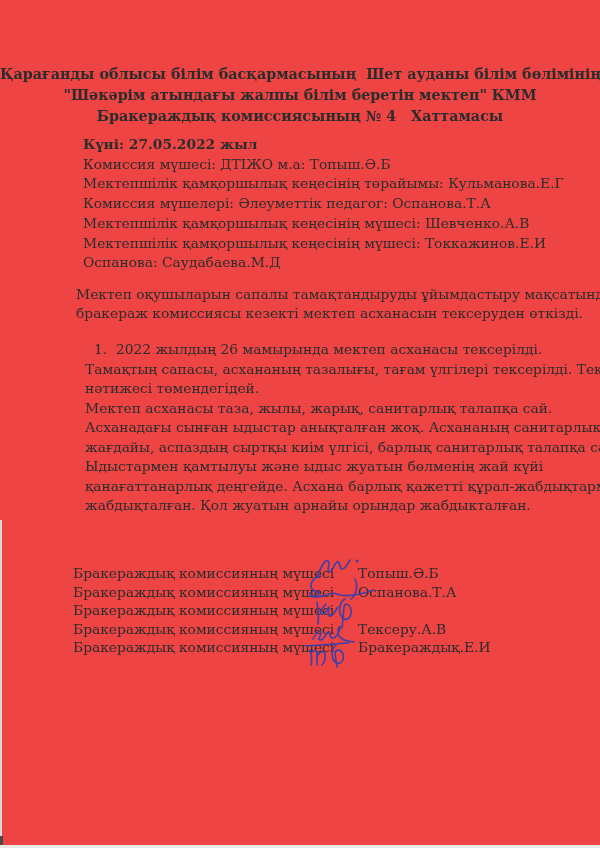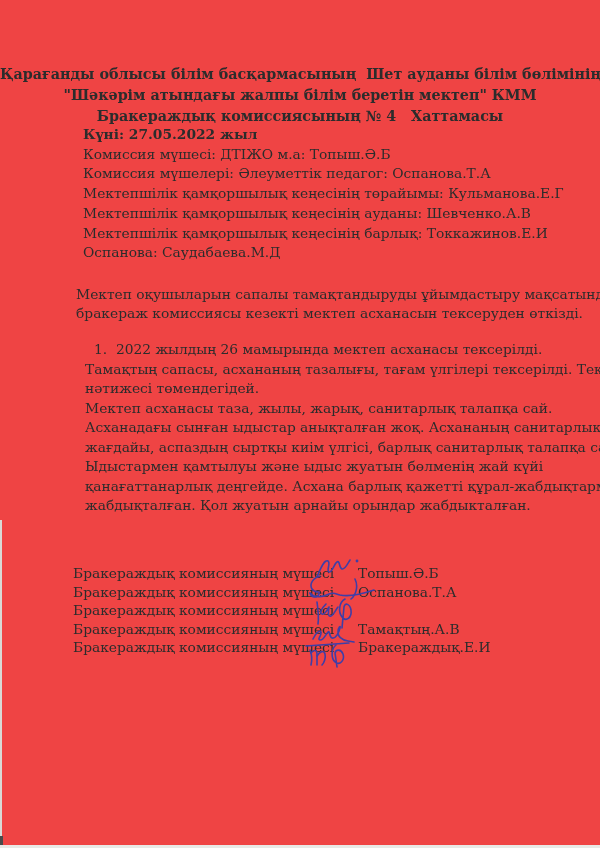--- a/index.html
+++ b/index.html
@@ -18,21 +18,21 @@
     position: absolute;
     top: 64px; left: 0; width: 600px;
     text-align: center;
     font-weight: bold;
     font-size: 14.3px;
     line-height: 21px;
   }
 
   .meta-block {
     position: absolute;
-    top: 125px; left: 83px;
+    top: 135px; left: 83px;
     font-size: 13.8px;
     line-height: 19.7px;
   }
   .meta-block .date { font-weight: bold; }
 
   .intro-block {
     position: absolute;
     top: 285px; left: 76px;
     font-size: 13.8px;
     line-height: 19.4px;
@@ -78,24 +78,24 @@
 
   <div class="doc-header">
     <div class="line">Қарағанды облысы білім басқармасының  Шет ауданы білім бөлімінің</div>
     <div class="line">"Шәкәрім атындағы жалпы білім беретін мектеп" КММ</div>
     <div class="line">Бракераждық комиссиясының № 4   Хаттамасы</div>
   </div>
 
   <div class="meta-block">
     <div class="line date">Күні: 27.05.2022 жыл</div>
     <div class="line">Комиссия мүшесі: ДТІЖО м.а: Топыш.Ә.Б</div>
+    <div class="line">Мектепшілік қамқоршылық кеңесінің төрайымы: Кульманова.Е.Г</div>
     <div class="line">Комиссия мүшелері: Әлеуметтік педагог: Оспанова.Т.А</div>
-    <div class="line">Мектепшілік қамқоршылық кеңесінің төрайымы: Кульманова.Е.Г</div>
-    <div class="line">Мектепшілік қамқоршылық кеңесінің ауданы: Шевченко.А.В</div>
-    <div class="line">Мектепшілік қамқоршылық кеңесінің барлық: Токкажинов.Е.И</div>
+    <div class="line">Мектепшілік қамқоршылық кеңесінің мүшесі: Шевченко.А.В</div>
+    <div class="line">Мектепшілік қамқоршылық кеңесінің мүшесі: Токкажинов.Е.И</div>
     <div class="line">Оспанова: Саудабаева.М.Д</div>
   </div>
 
   <div class="intro-block">
     <div class="line">Мектеп оқушыларын сапалы тамақтандыруды ұйымдастыру мақсатында</div>
     <div class="line">бракераж комиссиясы кезекті мектеп асханасын тексеруден өткізді.</div>
   </div>
 
   <div class="body-block">
     <div class="line first-line">1.  2022 жылдың 26 мамырында мектеп асханасы тексерілді.</div>
@@ -116,21 +116,21 @@
     </div>
     <div class="sig-row">
       <span class="line">Бракераждық комиссияның мүшесі</span>
       <span class="sig-name line">Оспанова.Т.А</span>
     </div>
     <div class="sig-row">
       <span class="line">Бракераждық комиссияның мүшесі</span>
     </div>
     <div class="sig-row">
       <span class="line">Бракераждық комиссияның мүшесі</span>
-      <span class="sig-name line">Тамақтың.А.В</span>
+      <span class="sig-name line">Тексеру.А.В</span>
     </div>
     <div class="sig-row">
       <span class="line">Бракераждық комиссияның мүшесі</span>
       <span class="sig-name line">Бракераждық.Е.И</span>
     </div>
   </div>
 
   <svg class="sig-ink" style="left:314px; top:553px;" width="48" height="28" viewBox="0 0 48 28">
     <path d="M3,24 C7,14 11,6 14,8 C17,10 12,18 15,19 C18,20 20,11 23,9 C26,7 25,15 28,16 C31,17 34,10 36,7" stroke="#3e3ea8"></path>
     <circle cx="43" cy="8" r="1.4" fill="#3e3ea8"></circle>

